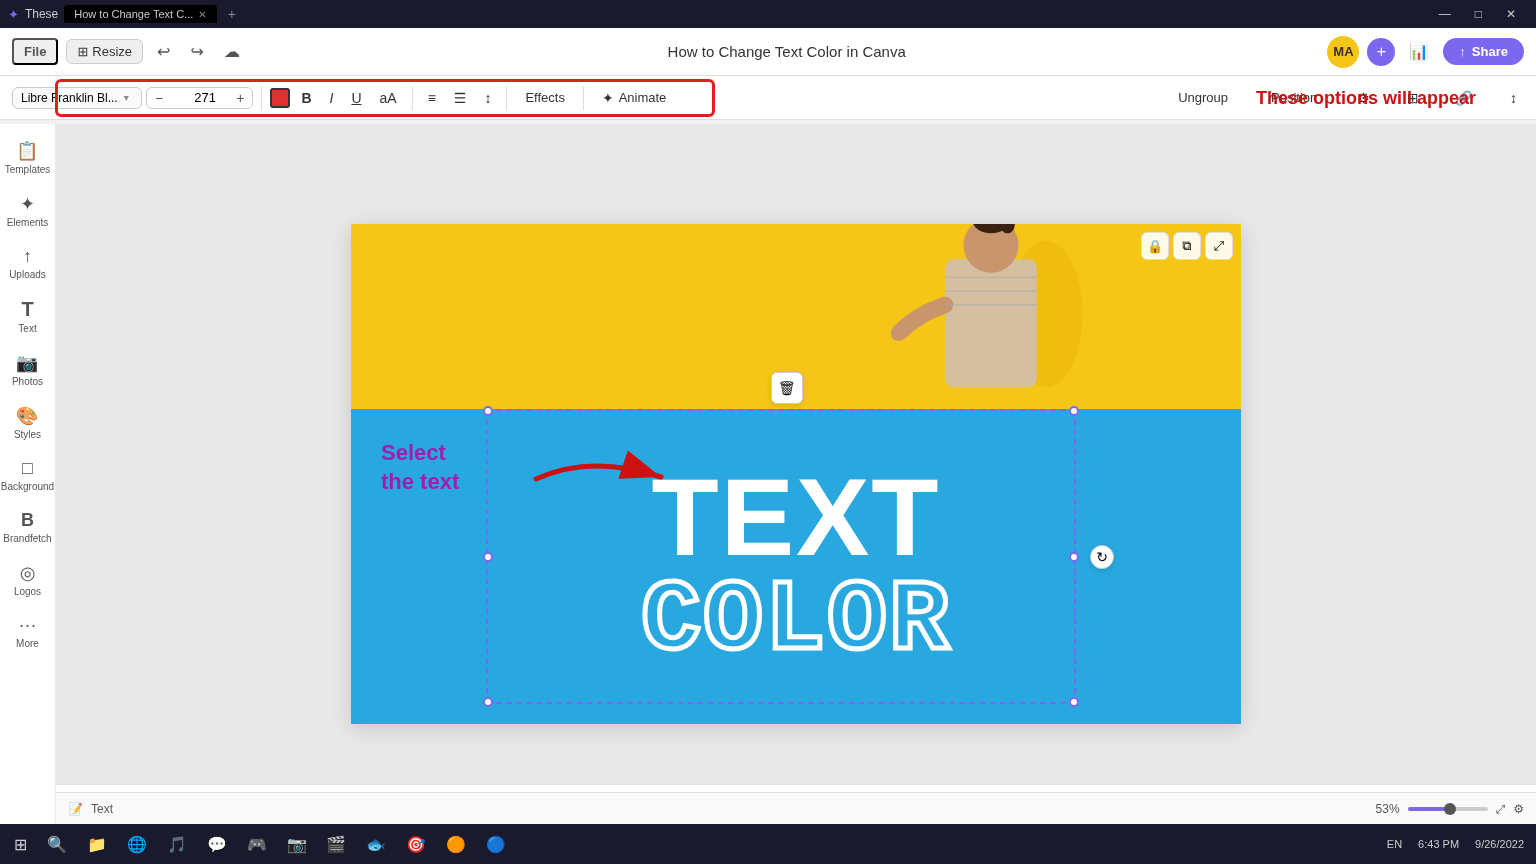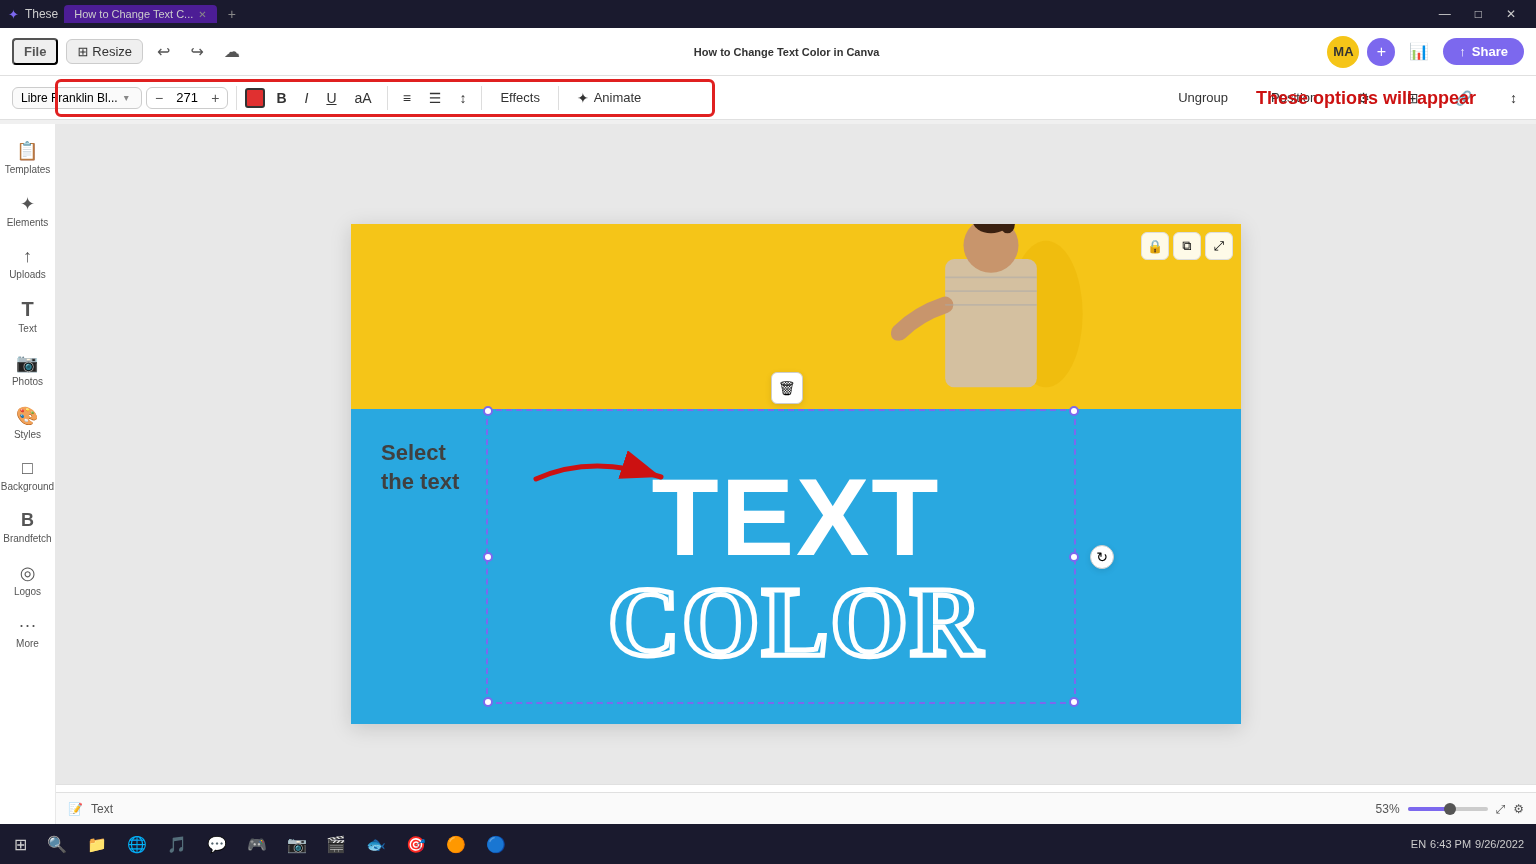--- a/index.html
+++ b/index.html
@@ -35,21 +35,21 @@
     #topbar .icon-btn {
       background: none;
       border: none;
       color: #555;
       font-size: 16px;
       cursor: pointer;
       padding: 4px 6px;
       border-radius: 4px;
     }
     #topbar .spacer { flex: 1; }
-    #topbar .doc-title { font-size: 11px; color: #333; font-weight: 700; }
+    #topbar .doc-title { font-size: 15px; color: #333; font-weight: 400; }
     #topbar .avatar {
       width: 32px; height: 32px; border-radius: 50%;
       background: #f5c518;
       display: flex; align-items: center; justify-content: center;
       font-weight: bold; font-size: 13px; color: #333;
     }
     #topbar .plus-btn {
       width: 28px; height: 28px; border-radius: 50%;
       background: #7c68ee;
       display: flex; align-items: center; justify-content: center;
@@ -224,21 +224,21 @@
       font-family: Arial Black, Arial, sans-serif;
       text-transform: uppercase;
     }
     .color-text {
       font-size: 100px;
       font-weight: 900;
       color: #29a8e0;
       -webkit-text-stroke: 5px #fff;
       line-height: 1;
       letter-spacing: 2px;
-      font-family: Liberation Serif, serif;
+      font-family: Liberation Mono, monospace;
       text-transform: uppercase;
     }
 
     
     .selection-box {
       position: absolute;
       top: 185px; left: 135px;
       width: 590px; height: 295px;
       border: 2px dashed #7c68ee;
       pointer-events: none;
@@ -300,21 +300,21 @@
     }
 
     
     .select-annotation {
       position: absolute;
       left: 30px; top: 215px;
     }
     .select-text {
       font-size: 22px;
       font-weight: bold;
-      color: #404040;
+      color: #a21caf;
       line-height: 1.3;
     }
 
     
     .add-page-bar {
       position: absolute;
       bottom: 0;
       left: 56px; right: 0;
       height: 40px;
       background: #fff;
@@ -355,32 +355,32 @@
       padding: 0 4px;
       z-index: 100;
     }
     .taskbar-btn {
       padding: 4px 10px; color: #ccc; font-size: 11px; cursor: pointer;
       display: flex; align-items: center; gap: 4px;
       border-radius: 4px;
     }
     .taskbar-icon { font-size: 16px; }
     .taskbar-spacer { flex: 1; }
-    .taskbar-tray { display: flex; align-items: center; gap: 4px; color: #ccc; font-size: 11px; padding: 0 8px; justify-content: center; }
+    .taskbar-tray { display: flex; align-items: center; gap: 16px; color: #ccc; font-size: 11px; padding: 0 8px; justify-content: center; }
 
     
     #winbar {
       height: 28px;
       background: #1a1a2e;
       display: flex; align-items: center; padding: 0 8px; gap: 6px;
     }
     .winbar-icon { font-size: 13px; color: #7c68ee; }
     .winbar-title { font-size: 12px; color: #ccc; }
     .winbar-tab {
-      background: #4c1d95; color: #ccc; font-size: 11px;
+      background: #000000; color: #ccc; font-size: 11px;
       padding: 3px 10px; border-radius: 4px 4px 0 0;
       display: flex; align-items: flex-end; gap: 5px; cursor: pointer;
     }
     .winbar-tab-close { color: #888; font-size: 10px; }
     .winbar-add { color: #888; font-size: 14px; padding: 0 5px; cursor: pointer; }
     .winbar-controls { margin-left: auto; display: flex; gap: 0; }
     .winbar-ctrl {
       padding: 0 12px; height: 28px; display: flex; align-items: center;
       font-size: 12px; color: #ccc; cursor: pointer;
     }
@@ -427,21 +427,21 @@
 <div id="toolbar">
   <div class="toolbar-outline"></div>
 
   <div class="font-selector">
     <span>Libre Franklin Bl...</span>
     <span class="chevron">▾</span>
   </div>
 
   <div class="font-size-ctrl">
     <button class="minus-btn">−</button>
-    <input type="text" value="271" style="width: 36px; text-align: center; border: none; font-size: 13px; background: none;">
+    <input type="text" value="271" style="width: 36px; text-align: left; border: none; font-size: 13px; background: none; margin-left: 25px;">
     <button class="plus-btn">+</button>
   </div>
 
   <div class="tb-divider"></div>
 
   <div style="display:flex;align-items:center;gap:2px;">
     <span class="color-swatch" title="Text color"></span>
   </div>
 
   <button class="tb-btn bold">B</button>

